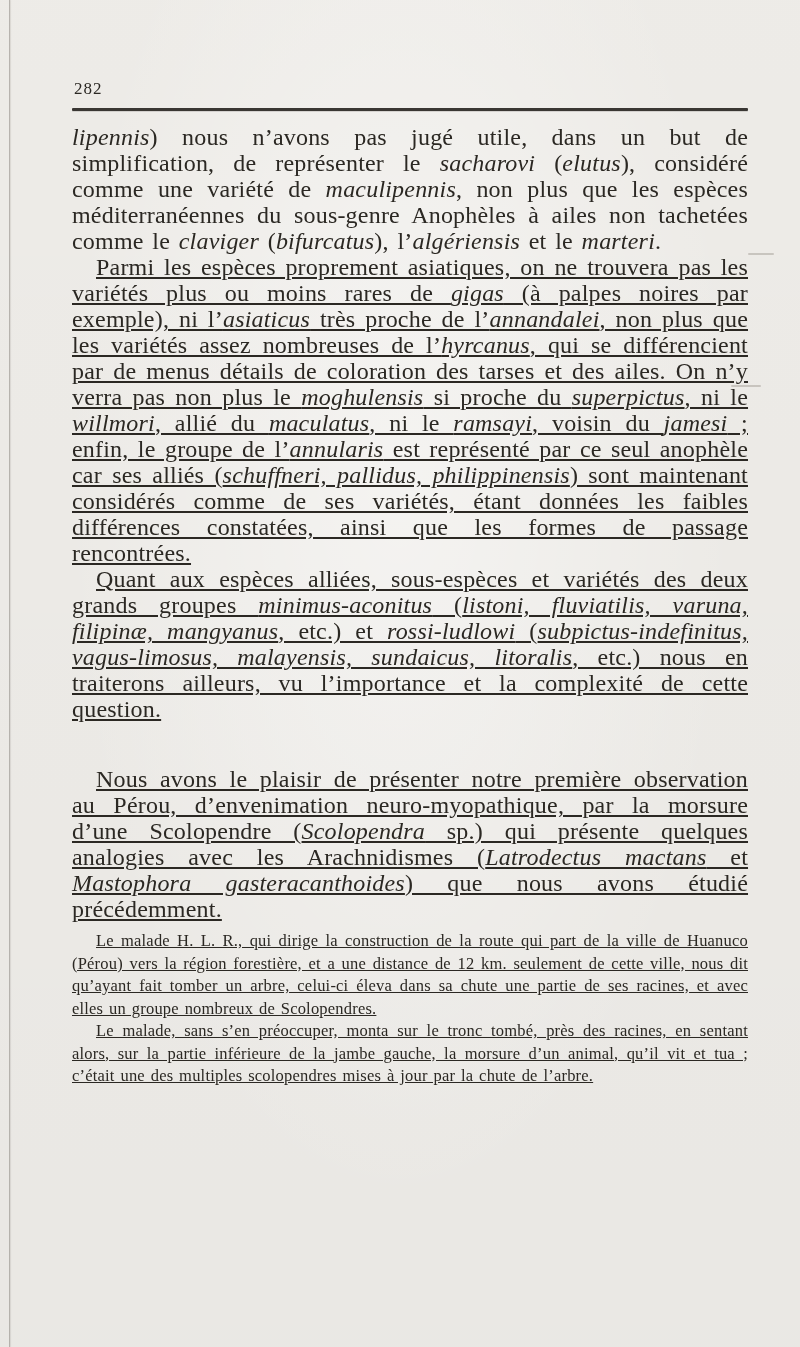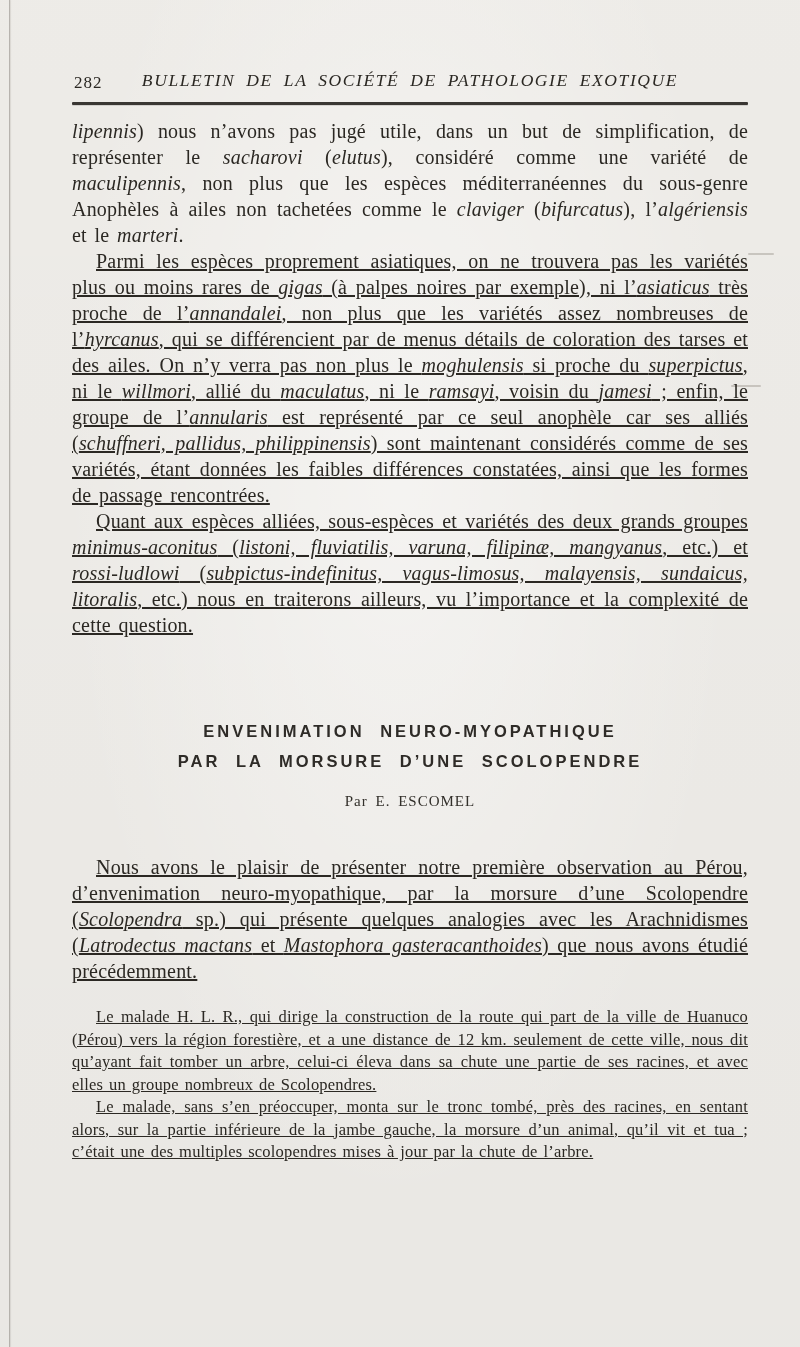--- a/index.html
+++ b/index.html
@@ -24,21 +24,21 @@
     width: 1px;
     background: rgba(95,90,82,0.38);
     box-shadow: 1px 0 1px rgba(95,90,82,0.15);
   }
   .scan-dash { position: absolute; height: 2px; background: rgba(115,108,98,0.30); border-radius: 1px; }
   .scan-dash-1 { left: 748px; top: 253px; width: 26px; }
   .scan-dash-2 { left: 731px; top: 385px; width: 30px; }
 
   .content {
     position: absolute;
-    left: 72px; top: 70px;
+    left: 72px; top: 76px;
     width: 676px;
   }
 
   .page-header { position: relative; height: 26px; }
   .page-number {
     position: absolute; left: 2px; top: 3px;
     font-size: 17px; letter-spacing: 1px;
   }
   .journal-title {
     display: block; width: 100%; text-align: center;
@@ -55,21 +55,21 @@
     background: #3a3733;
     border-radius: 1px;
     box-shadow: 0 1px 0 rgba(58,55,51,0.15);
   }
 
   .body-text { margin: 0; }
   #intro-paragraphs { margin-top: 13px; }
 
   .para {
     margin: 0;
-    font-size: 20px;
+    font-size: 24px;
     line-height: 26px;
     text-align: justify;
     word-spacing: 2.5px;
     letter-spacing: 0.2px;
   }
   .para.indent { text-indent: 24px; text-decoration: underline; }
 
   .body-text.small .para {
     font-size: 16.5px;
     line-height: 22.5px;
@@ -88,52 +88,46 @@
   }
   .article-byline {
     margin-top: 17px;
     font-size: 15px;
     letter-spacing: 1px;
     word-spacing: 3px;
     color: #33302b;
   }
 
   #article-paragraphs { margin-top: 44px; }
-  #observation-paragraphs { margin-top: 22px; }
+  #observation-paragraphs { margin-top: 8px; }
 
   i { font-style: italic; }
 </style>
 </head>
 <body>
 
 <div class="page">
   <div class="scan-edge"></div>
   <div class="scan-dash scan-dash-1"></div>
   <div class="scan-dash scan-dash-2"></div>
 
   <div class="content">
 
     <header class="page-header">
       <span class="page-number">282</span>
-      <span class="journal-title">BULLETIN DE LA SOCIÉTÉ DE PATHOLOGIE EXOTIQUE</span>
     </header>
 
     <div class="header-rule"></div>
 
     <section class="body-text" id="intro-paragraphs">
         <p class="para"><i>lipennis</i><span>) nous n’avons pas jugé utile, dans un but de simplification, de représenter le </span><i>sacharovi</i><span> (</span><i>elutus</i><span>), considéré comme une variété de </span><i>maculipennis</i><span>, non plus que les espèces méditerranéennes du sous-genre Anophèles à ailes non tachetées comme le </span><i>claviger</i><span> (</span><i>bifurcatus</i><span>), l’</span><i>algériensis</i><span> et le </span><i>marteri</i><span>.</span></p>
         <p class="para indent"><span>Parmi les espèces proprement asiatiques, on ne trouvera pas les variétés plus ou moins rares de </span><i>gigas</i><span> (à palpes noires par exemple), ni l’</span><i>asiaticus</i><span> très proche de l’</span><i>annandalei</i><span>, non plus que les variétés assez nombreuses de l’</span><i>hyrcanus</i><span>, qui se différencient par de menus détails de coloration des tarses et des ailes. On n’y verra pas non plus le </span><i>moghulensis</i><span> si proche du </span><i>superpictus</i><span>, ni le </span><i>willmori</i><span>, allié du </span><i>maculatus</i><span>, ni le </span><i>ramsayi</i><span>, voisin du </span><i>jamesi</i><span> ; enfin, le groupe de l’</span><i>annularis</i><span> est représenté par ce seul anophèle car ses alliés (</span><i>schuffneri, pallidus, philippinensis</i><span>) sont maintenant considérés comme de ses variétés, étant données les faibles différences constatées, ainsi que les formes de passage rencontrées.</span></p>
         <p class="para indent"><span>Quant aux espèces alliées, sous-espèces et variétés des deux grands groupes </span><i>minimus-aconitus</i><span> (</span><i>listoni, fluviatilis, varuna, filipinæ, mangyanus</i><span>, etc.) et </span><i>rossi-ludlowi</i><span> (</span><i>subpictus-indefinitus, vagus-limosus, malayensis, sundaicus, litoralis</i><span>, etc.) nous en traiterons ailleurs, vu l’importance et la complexité de cette question.</span></p>
       </section>
 
-    <div class="article-heading">
-      <div class="article-title">ENVENIMATION NEURO-MYOPATHIQUE</div>
-      <div class="article-title">PAR LA MORSURE D’UNE SCOLOPENDRE</div>
-      <div class="article-byline">Par E. ESCOMEL</div>
-    </div>
 
     <section class="body-text" id="article-paragraphs">
         <p class="para indent"><span>Nous avons le plaisir de présenter notre première observation au Pérou, d’envenimation neuro-myopathique, par la morsure d’une Scolopendre (</span><i>Scolopendra</i><span> sp.) qui présente quelques analogies avec les Arachnidismes (</span><i>Latrodectus mactans</i><span> et </span><i>Mastophora gasteracanthoides</i><span>) que nous avons étudié précédemment.</span></p>
       </section>
 
     <section class="body-text small" id="observation-paragraphs">
         <p class="para indent"><span>Le malade H. L. R., qui dirige la construction de la route qui part de la ville de Huanuco (Pérou) vers la région forestière, et a une distance de 12 km. seulement de cette ville, nous dit qu’ayant fait tomber un arbre, celui-ci éleva dans sa chute une partie de ses racines, et avec elles un groupe nombreux de Scolopendres.</span></p>
         <p class="para indent"><span>Le malade, sans s’en préoccuper, monta sur le tronc tombé, près des racines, en sentant alors, sur la partie inférieure de la jambe gauche, la morsure d’un animal, qu’il vit et tua ; c’était une des multiples scolopendres mises à jour par la chute de l’arbre.</span></p>
       </section>
 

